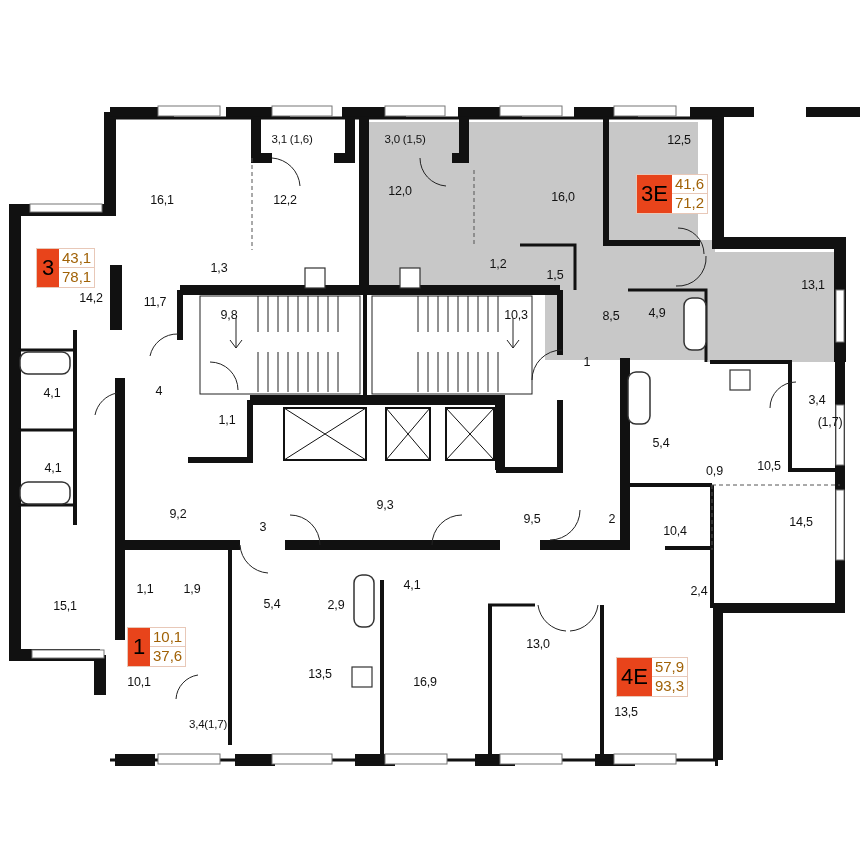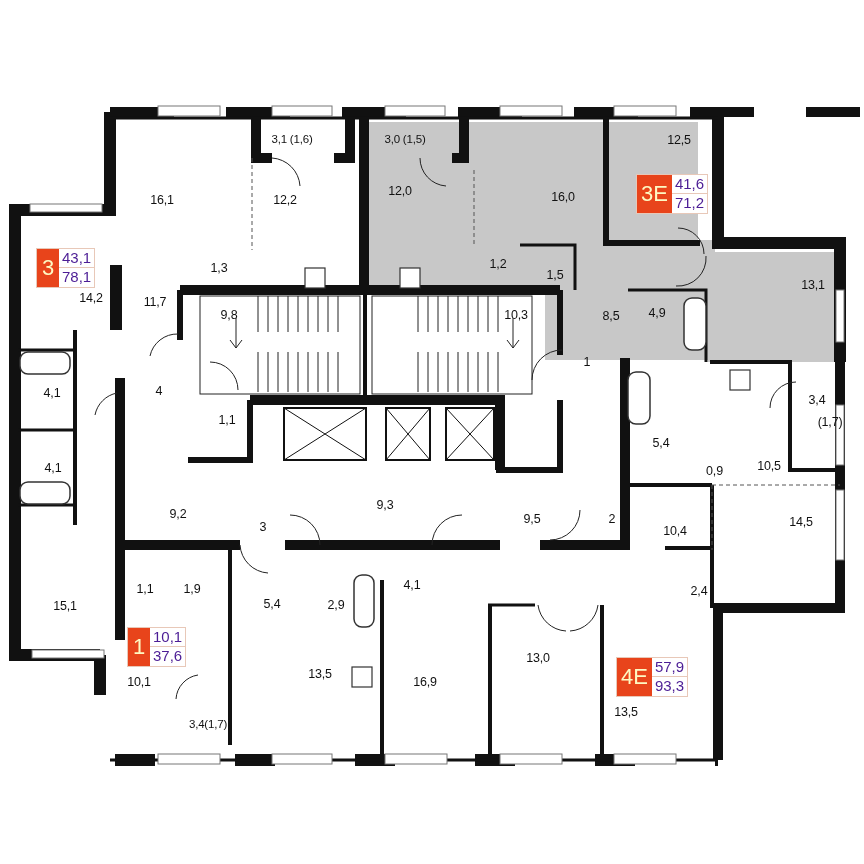--- a/index.html
+++ b/index.html
@@ -3,23 +3,23 @@
 <meta charset="utf-8">
 <style>
   html, body { margin:0; padding:0; background:#ffffff; }
   body { width:864px; height:864px; position:relative; overflow:hidden;
          font-family:"Liberation Sans", "DejaVu Sans", sans-serif; }
   #plan { position:absolute; left:0; top:0; width:864px; height:864px; }
   .lbl { position:absolute; font-size:12.5px; color:#111; white-space:nowrap;
          transform:translate(-50%,-50%); letter-spacing:-0.2px; line-height:1; }
   .lbl.small { font-size:11.5px; }
   .badge { position:absolute; display:flex; height:38px; border:1px solid #e8c8b8; background:#fff; }
-  .badge .code { background:#e8441b; color:#fef9c3; font-size:22px; display:flex; align-items:center;
+  .badge .code { background:#e8441b; color:#000000; font-size:22px; display:flex; align-items:center;
                  justify-content:center; padding:0 4px; min-width:14px; }
-  .badge .vals { display:flex; flex-direction:column; font-size:15px; color:#4c1d95; }
+  .badge .vals { display:flex; flex-direction:column; font-size:15px; color:#a16207; }
   .badge .vals span { height:18px; line-height:18px; padding:0 3px; }
   .badge .vals span:first-child { border-bottom:1px solid #e8c8b8; }
 </style>
 </head>
 <body>
 
 <svg id="plan" viewBox="0 0 864 864" xmlns="http://www.w3.org/2000/svg">
 
   <g fill="#c8c8c8">
     <rect x="364" y="122" width="110" height="40"></rect>
@@ -191,21 +191,21 @@
     <div class="lbl" style="left: 801px; top: 522px;">14,5</div>
     <div class="lbl" style="left: 145px; top: 589px;">1,1</div>
     <div class="lbl" style="left: 192px; top: 589px;">1,9</div>
     <div class="lbl" style="left: 699px; top: 591px;">2,4</div>
     <div class="lbl" style="left: 65px; top: 606px;">15,1</div>
     <div class="lbl" style="left: 272px; top: 604px;">5,4</div>
     <div class="lbl" style="left: 336px; top: 605px;">2,9</div>
     <div class="lbl" style="left: 412px; top: 585px;">4,1</div>
     <div class="lbl" style="left: 320px; top: 674px;">13,5</div>
     <div class="lbl" style="left: 425px; top: 682px;">16,9</div>
-    <div class="lbl" style="left: 538px; top: 658px;">13,0</div>
+    <div class="lbl" style="left: 538px; top: 644px;">13,0</div>
     <div class="lbl" style="left: 139px; top: 682px;">10,1</div>
     <div class="lbl" style="left: 626px; top: 712px;">13,5</div>
     <div class="lbl small" style="left: 164px; top: 725px; margin-left: 44px;">3,4(1,7)</div>
   </div>
 
 <div id="badges">
     <div class="badge" style="left: 36px; top: 248px;">
       <div class="code" style="background: rgb(232, 68, 27);">3</div>
       <div class="vals">
         <span>43,1</span>

